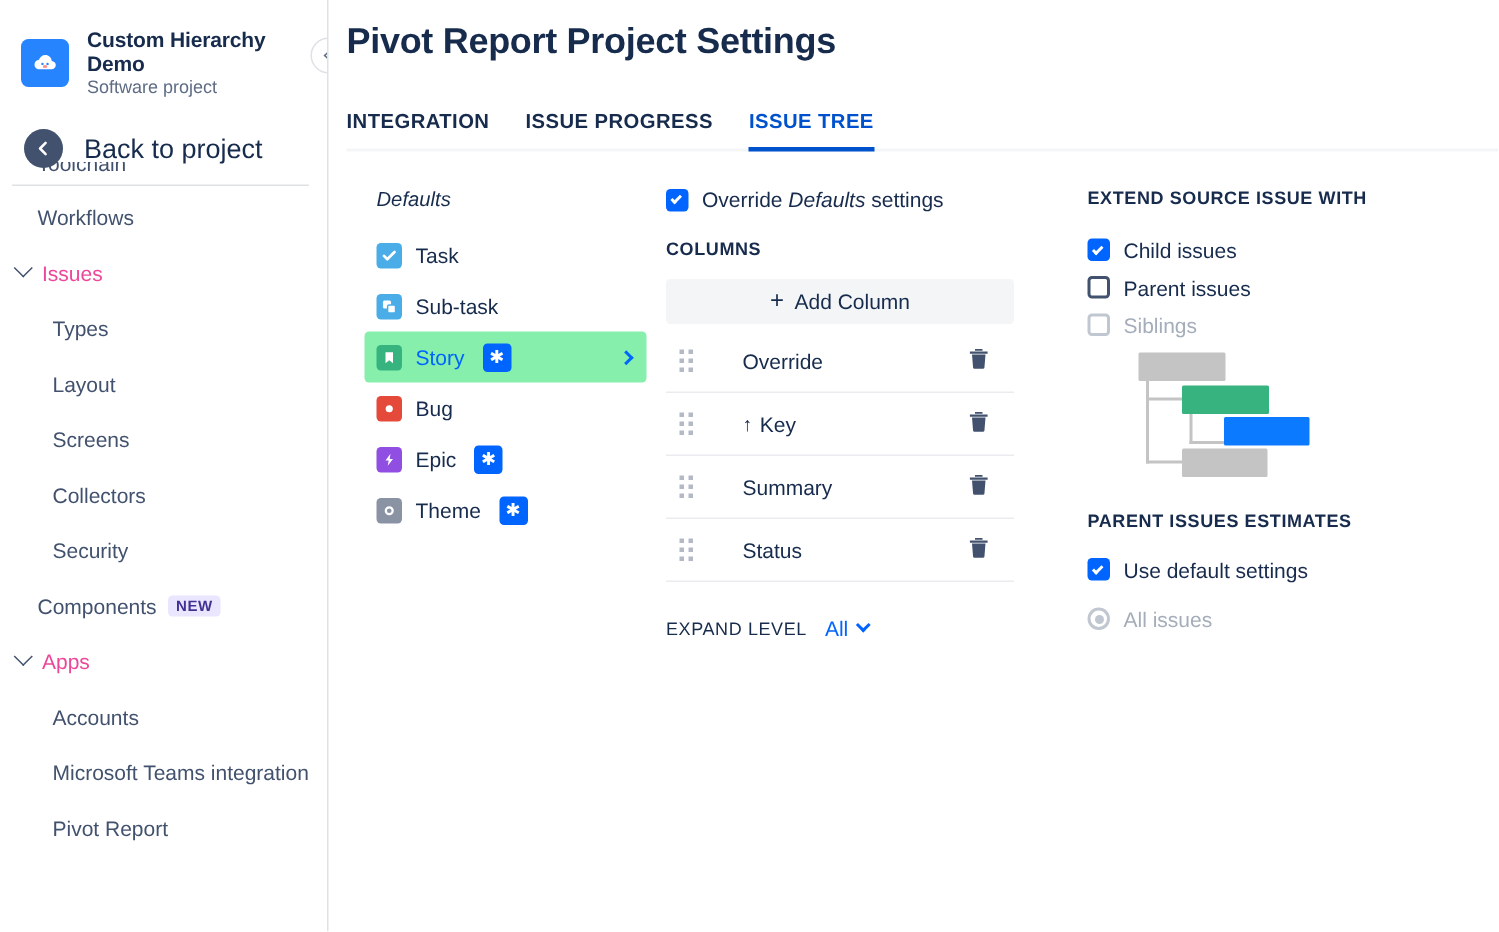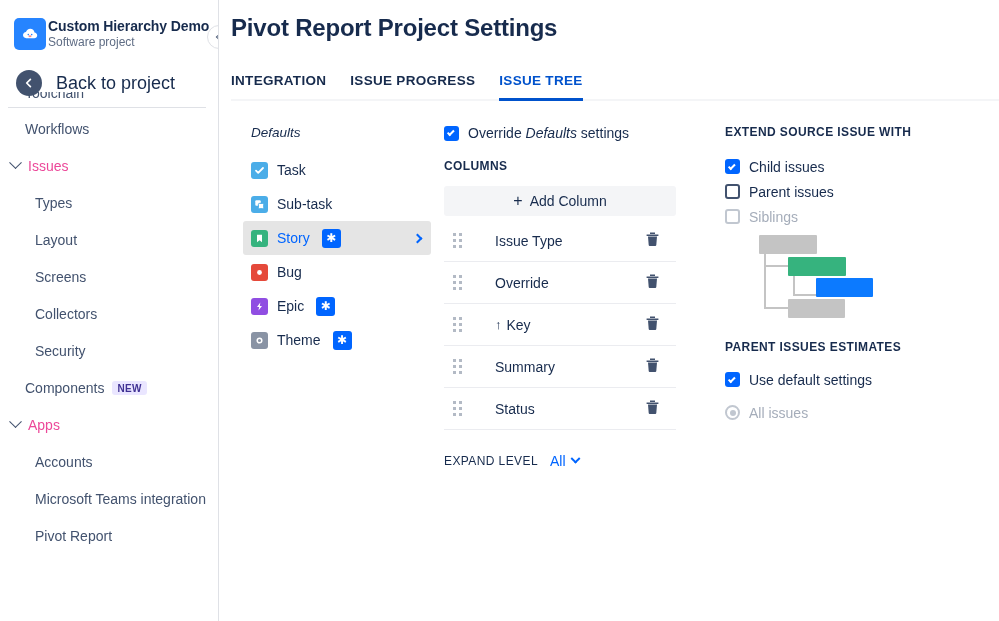--- a/index.html
+++ b/index.html
@@ -17,21 +17,21 @@
     width: 219px; height: 621px;
     background: #ffffff;
     border-right: 1px solid #dfe1e6;
     position: relative;
     flex: 0 0 219px;
     overflow: hidden;
   }
   .project-head {
     display: flex; align-items: center;
     padding: 18px 0 0 14px;
-    gap: 2px;
+    gap: 12px;
   }
   .proj-icon {
     width: 32px; height: 32px; border-radius: 5px;
     background: #2684ff;
     display: flex; align-items: center; justify-content: center;
     flex: 0 0 32px;
   }
   .proj-text { display: flex; flex-direction: column; gap: 1px; }
   .proj-name {
     font-size: 14px; font-weight: bold; color: #172b4d;
@@ -129,21 +129,21 @@
   .types-col { width: 200px; flex: 0 0 200px; padding-left: 12px; }
   .defaults-lbl {
     font-size: 13.5px; font-style: italic; color: #172b4d;
     padding-left: 8px; margin-bottom: 13px;
   }
   .type-row {
     display: flex; align-items: center; gap: 9px;
     height: 34px; padding: 0 10px 0 8px; border-radius: 3px;
     cursor: pointer; font-size: 14px; color: #172b4d;
   }
-  .type-row.selected { background: #e5e5e5; color: #0065ff; }
+  .type-row.selected { background: #86efac; color: #0065ff; }
   .ti {
     width: 17px; height: 17px; border-radius: 3px; flex: 0 0 17px;
     display: flex; align-items: center; justify-content: center;
   }
   .star-badge {
     width: 19px; height: 19px; border-radius: 3px;
     background: #0065ff; color: #fff;
     font-size: 12px; line-height: 19px; text-align: center;
     flex: 0 0 19px; margin-left: 3px;
   }
@@ -410,38 +410,20 @@
           </span>
         </div>
 
         <div class="sec-title">COLUMNS</div>
 
         <div class="add-col">
           <span class="plus">+</span>
           <span>Add Column</span>
         </div>
 
-        <div class="col-row">
-          <span class="grip">
-              <i></i>
-              <i></i>
-              <i></i>
-              <i></i>
-              <i></i>
-              <i></i>
-            </span>
-          <span class="col-label">
-            <span>Issue Type</span>
-          </span>
-          <span class="trash">
-            <svg width="15" height="16" viewBox="0 0 15 16">
-                <path d="M5 1.6h5v1.3H5zM1.6 3.4h11.8v1.5H1.6zM3 5.4h9l-.7 8.6a1 1 0 0 1-1 .9H4.7a1 1 0 0 1-1-.9z" fill="#42526e"></path>
-              </svg>
-          </span>
-        </div>
 
         <div class="col-row">
           <span class="grip">
               <i></i>
               <i></i>
               <i></i>
               <i></i>
               <i></i>
               <i></i>
             </span>

